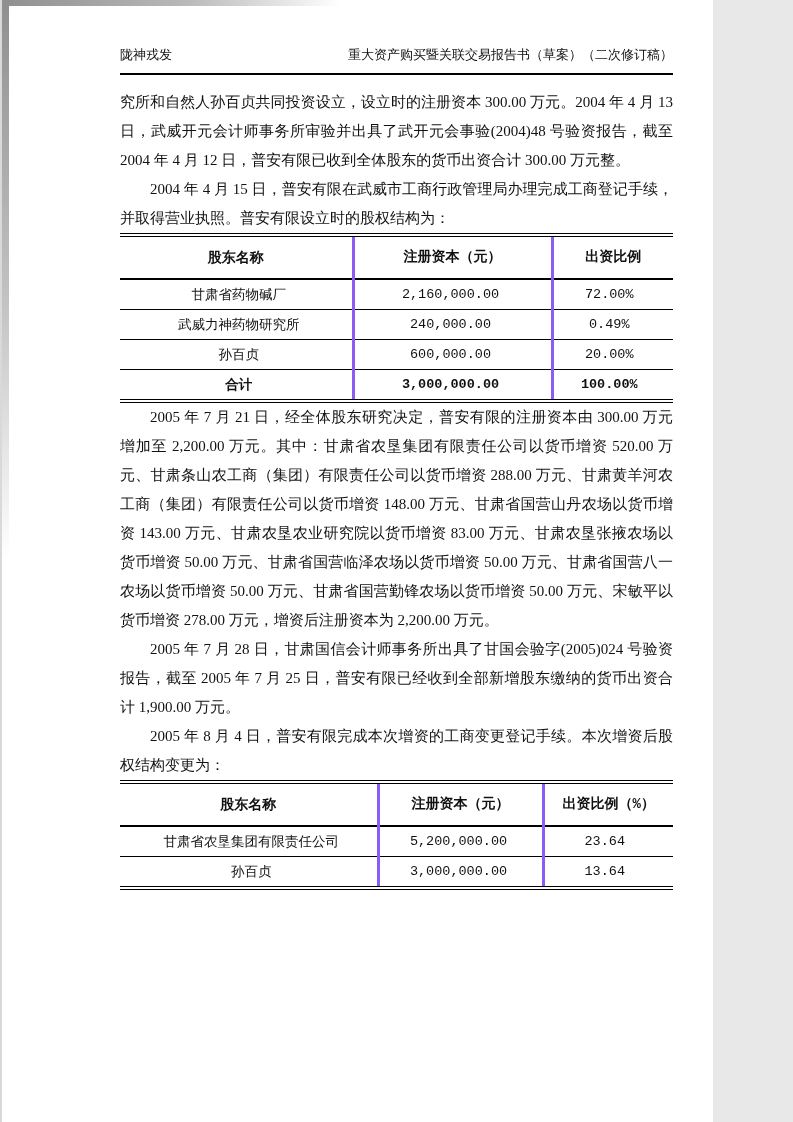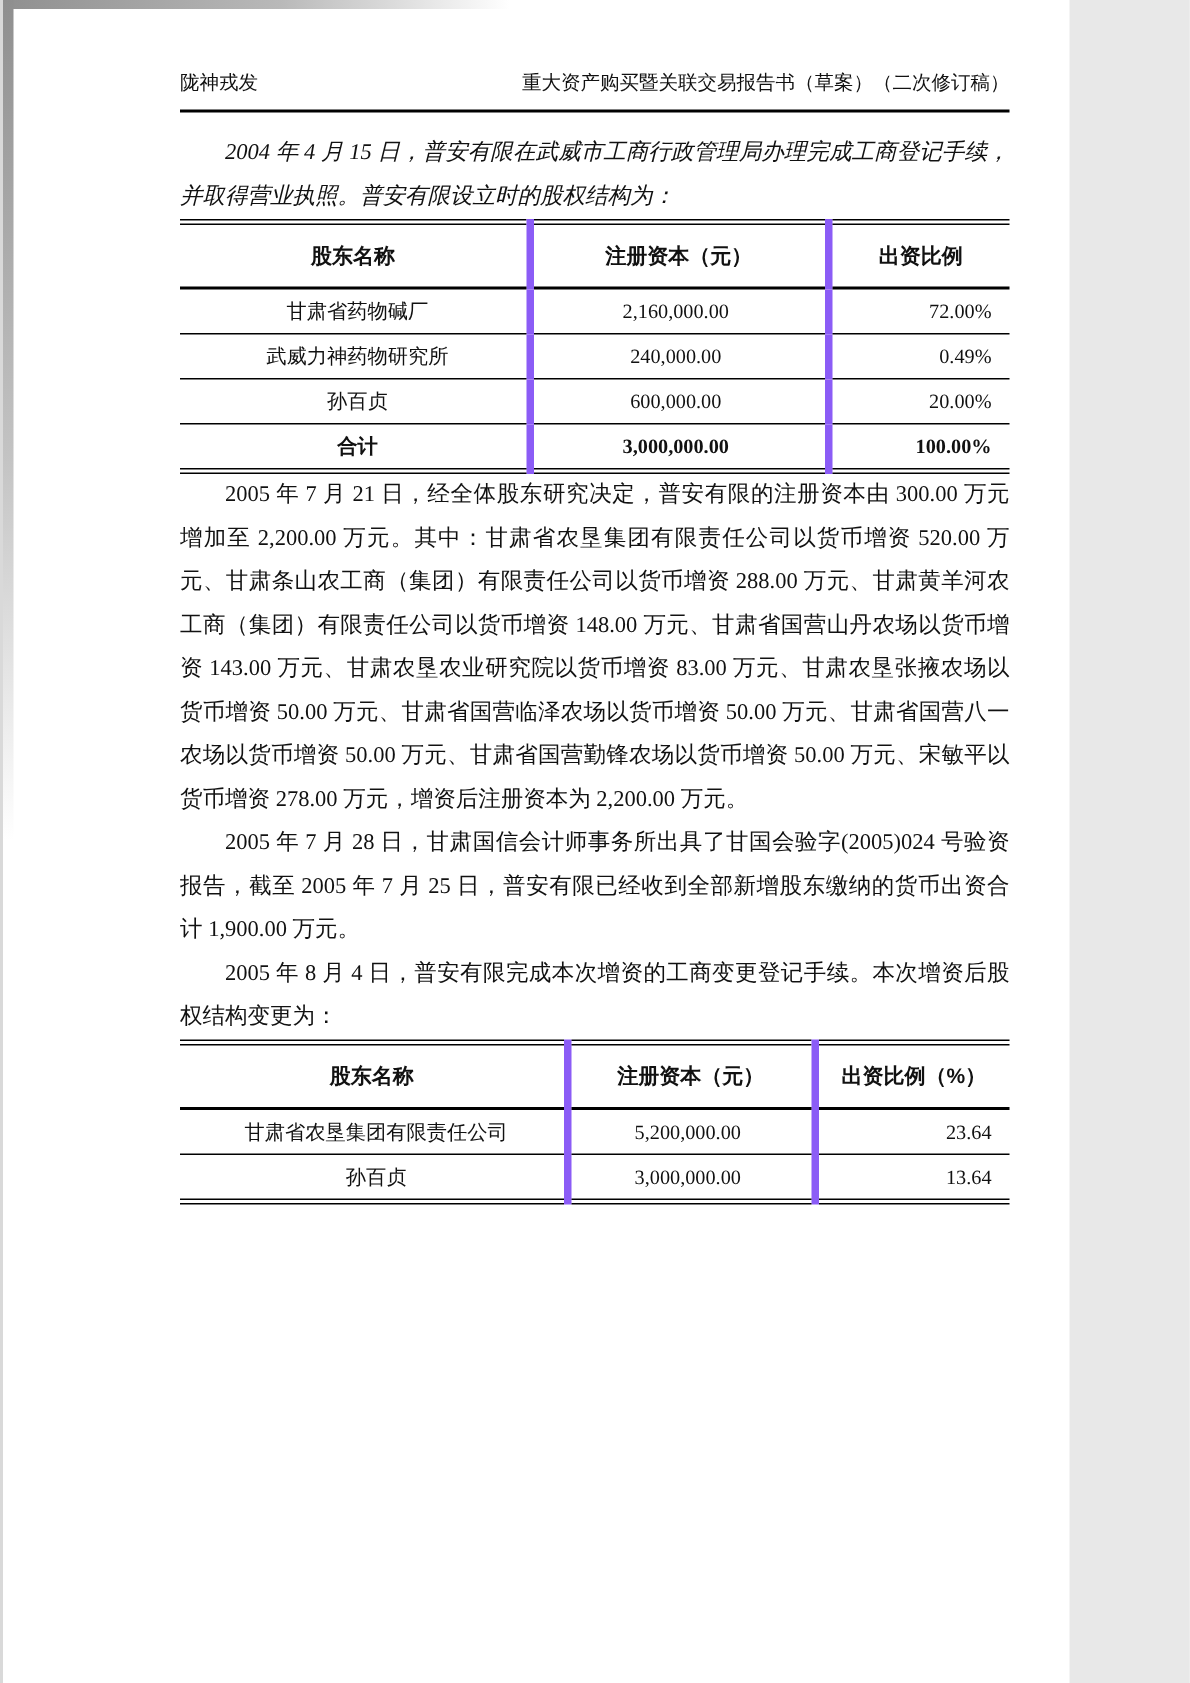--- a/index.html
+++ b/index.html
@@ -28,21 +28,21 @@
     border-top:2px solid #000;height:0;
   }
 
   .body-flow{
     position:absolute;top:88px;left:120px;width:553px;
     font-size:15px;line-height:29px;text-align:justify;
   }
   .body-flow p{margin:0;}
   .indent{text-indent:2em;}
   .p1{margin-bottom:22px;}
-  .p2{margin-bottom:8px;font-style:italic;}
+  .p2{margin-bottom:8px;}
   .p3{margin-bottom:26px;}
   .p4{margin-bottom:22px;}
   .p5{margin-bottom:5px;}
 
   .section-heading{
     margin:20px 0 20px 0;
     font-family:"Liberation Sans","DejaVu Sans",sans-serif;
     font-weight:bold;font-size:17.5px;line-height:30px;
     text-align:left;letter-spacing:0.5px;
   }
@@ -61,22 +61,22 @@
     border-bottom:2px solid #000;
     font-size:14px;
   }
   table.shtable td{
     height:23px;padding:0 4px;
     border-bottom:1px solid #000;
     vertical-align:middle;
   }
   table.shtable tr td:first-child{text-align:center;padding-left:10px;}
   table.shtable td.num{text-align:center;padding-right:8px;}
-  table.shtable td.pct{text-align:right;padding-right:12px;}
-  table.shtable th+th, table.shtable td+td{border-left:5px solid #8b5cf6;}
+  table.shtable td.pct{text-align:center;padding-right:12px;}
+  table.shtable th+th, table.shtable td+td{border-left:3px solid #8b5cf6;font-family:Liberation Mono, monospace;}
   table.shtable tr:last-child td{border-bottom:none;margin-top:35px;}
   table.shtable tr.total td{
     font-weight:bold;height:25px;border-bottom:none;
   }
   table.shtable tr.total td:first-child{
     text-align:center;font-family:"Liberation Sans","DejaVu Sans",sans-serif;
   }
 
   .footer-pageno{
     position:absolute;top:1022px;left:120px;width:553px;
@@ -92,20 +92,21 @@
   <div class="scan-edge-left-faint"></div>
 
   <div class="doc-header">
     <span>陇神戎发</span>
     <span>重大资产购买暨关联交易报告书（草案）（二次修订稿）</span>
   </div>
   <div class="doc-header-rule"></div>
 
   <div class="body-flow">
 
+    <p class="p1">究所和自然人孙百贞共同投资设立，设立时的注册资本 300.00 万元。2004 年 4 月 13 日，武威开元会计师事务所审验并出具了武开元会事验(2004)48 号验资报告，截至 2004 年 4 月 12 日，普安有限已收到全体股东的货币出资合计 300.00 万元整。</p>
 
     <p class="p2 indent">2004 年 4 月 15 日，普安有限在武威市工商行政管理局办理完成工商登记手续，并取得营业执照。普安有限设立时的股权结构为：</p>
 
     <table class="shtable t1">
       <colgroup>
           <col style="width:233px">
           <col style="width:199px">
           <col style="width:121px">
         </colgroup>
       <tbody>

